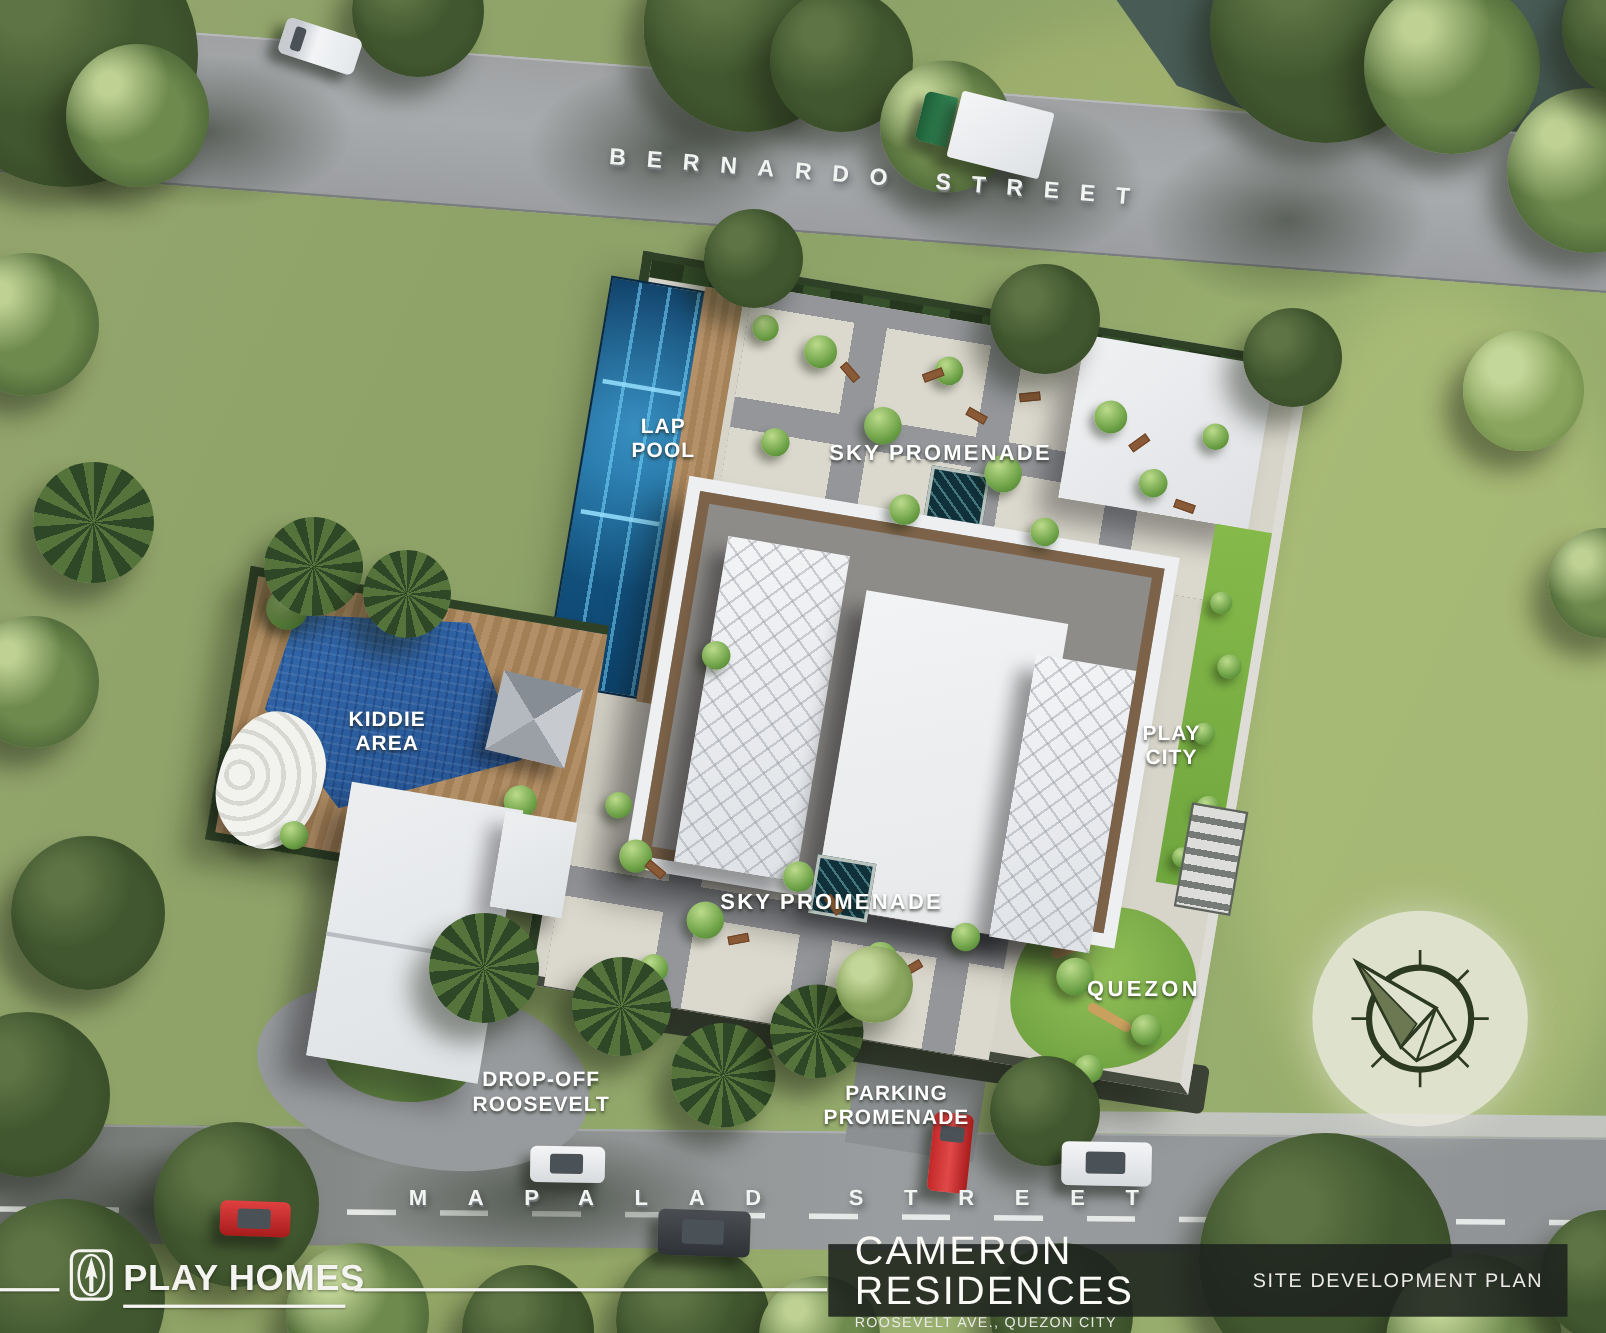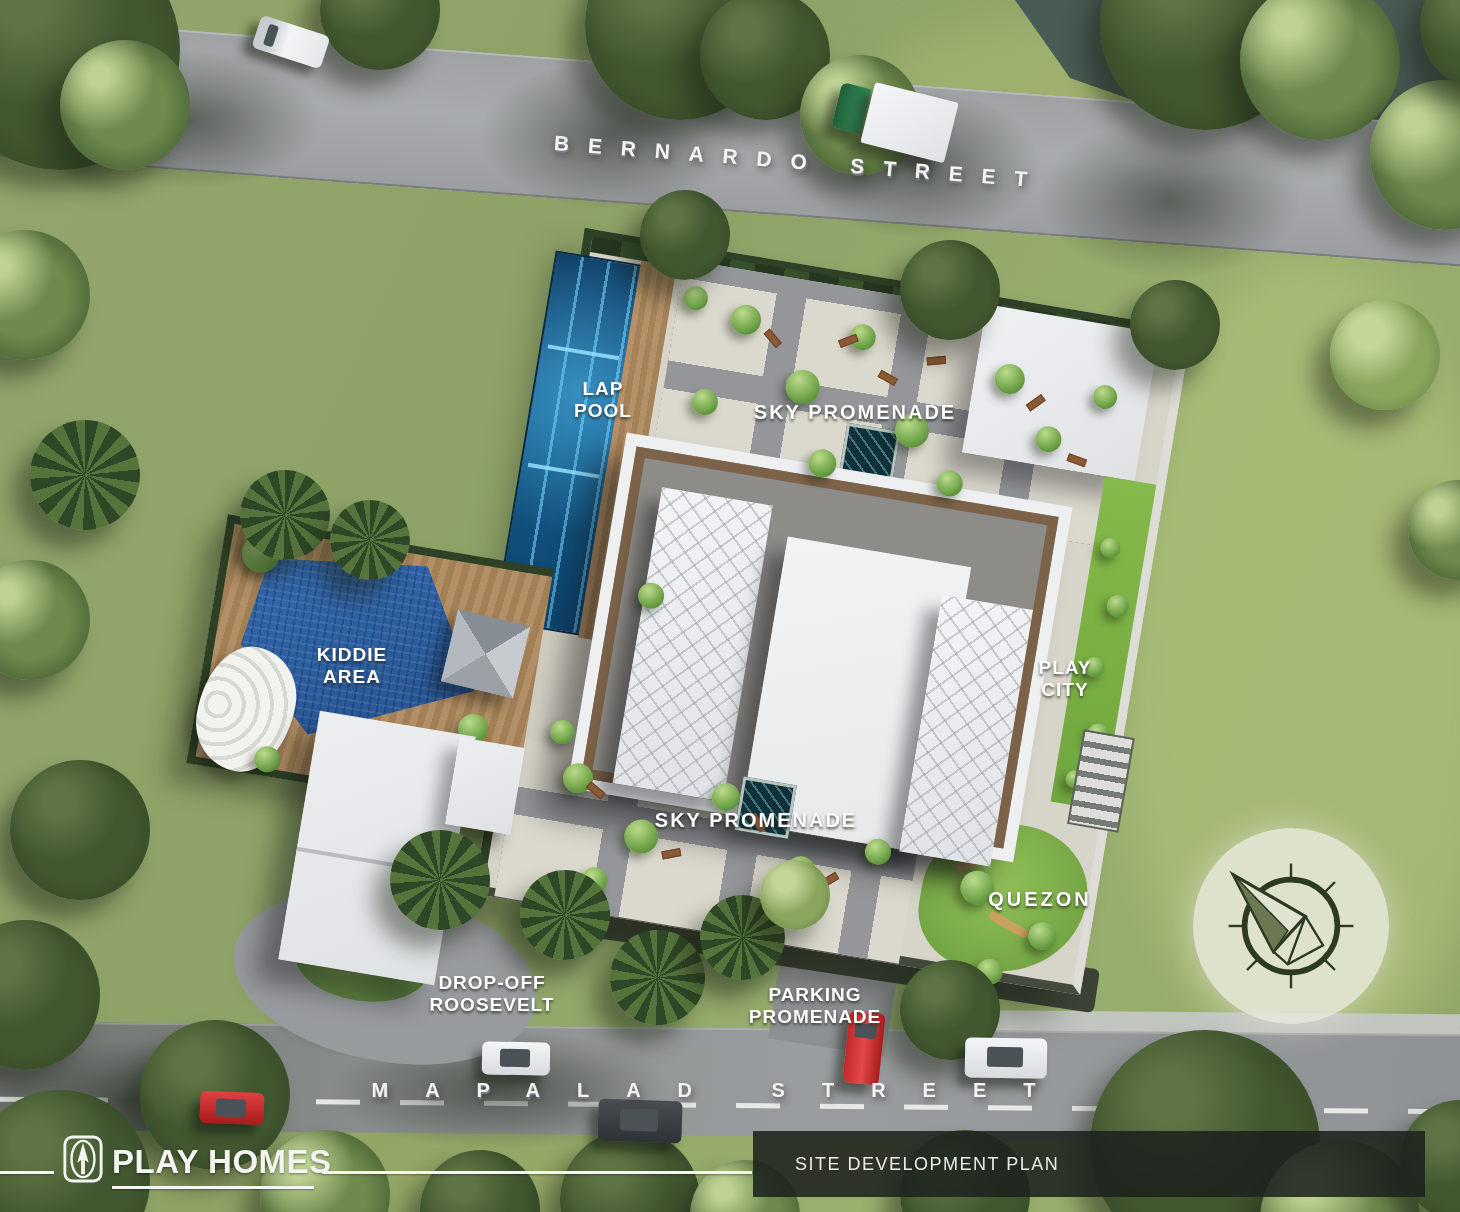--- a/index.html
+++ b/index.html
@@ -358,16 +358,20 @@
   <div class="fline" style="left:0;top:1171px;width:54px;"></div>
   <svg id="dmci-logo" width="42" height="50" viewBox="0 0 44 52">
     <rect x="3" y="3" width="38" height="46" rx="8" fill="none" stroke="#f4f4f0" stroke-width="3"></rect>
     <ellipse cx="22" cy="26" rx="12" ry="19" fill="none" stroke="#f4f4f0" stroke-width="2.5"></ellipse>
     <path d="M22 9 L28 30 L24 27 L24 42 L20 42 L20 27 L16 30 Z" fill="#f4f4f0"></path>
   </svg>
   <div id="brand-text">PLAY HOMES</div>
   <div class="fline" id="brand-underline"></div>
   <div class="fline" style="left:322px;top:1171px;width:430px;"></div>
   <div id="footer-panel">
+    <div>
+      <div id="project-name">CAMERON RESIDENCES</div>
+      <div id="project-address">ROOSEVELT AVE., QUEZON CITY</div>
+    </div>
     <div id="plan-type">SITE DEVELOPMENT PLAN</div>
   </div>
 
 </div>
 
 </body></html>

